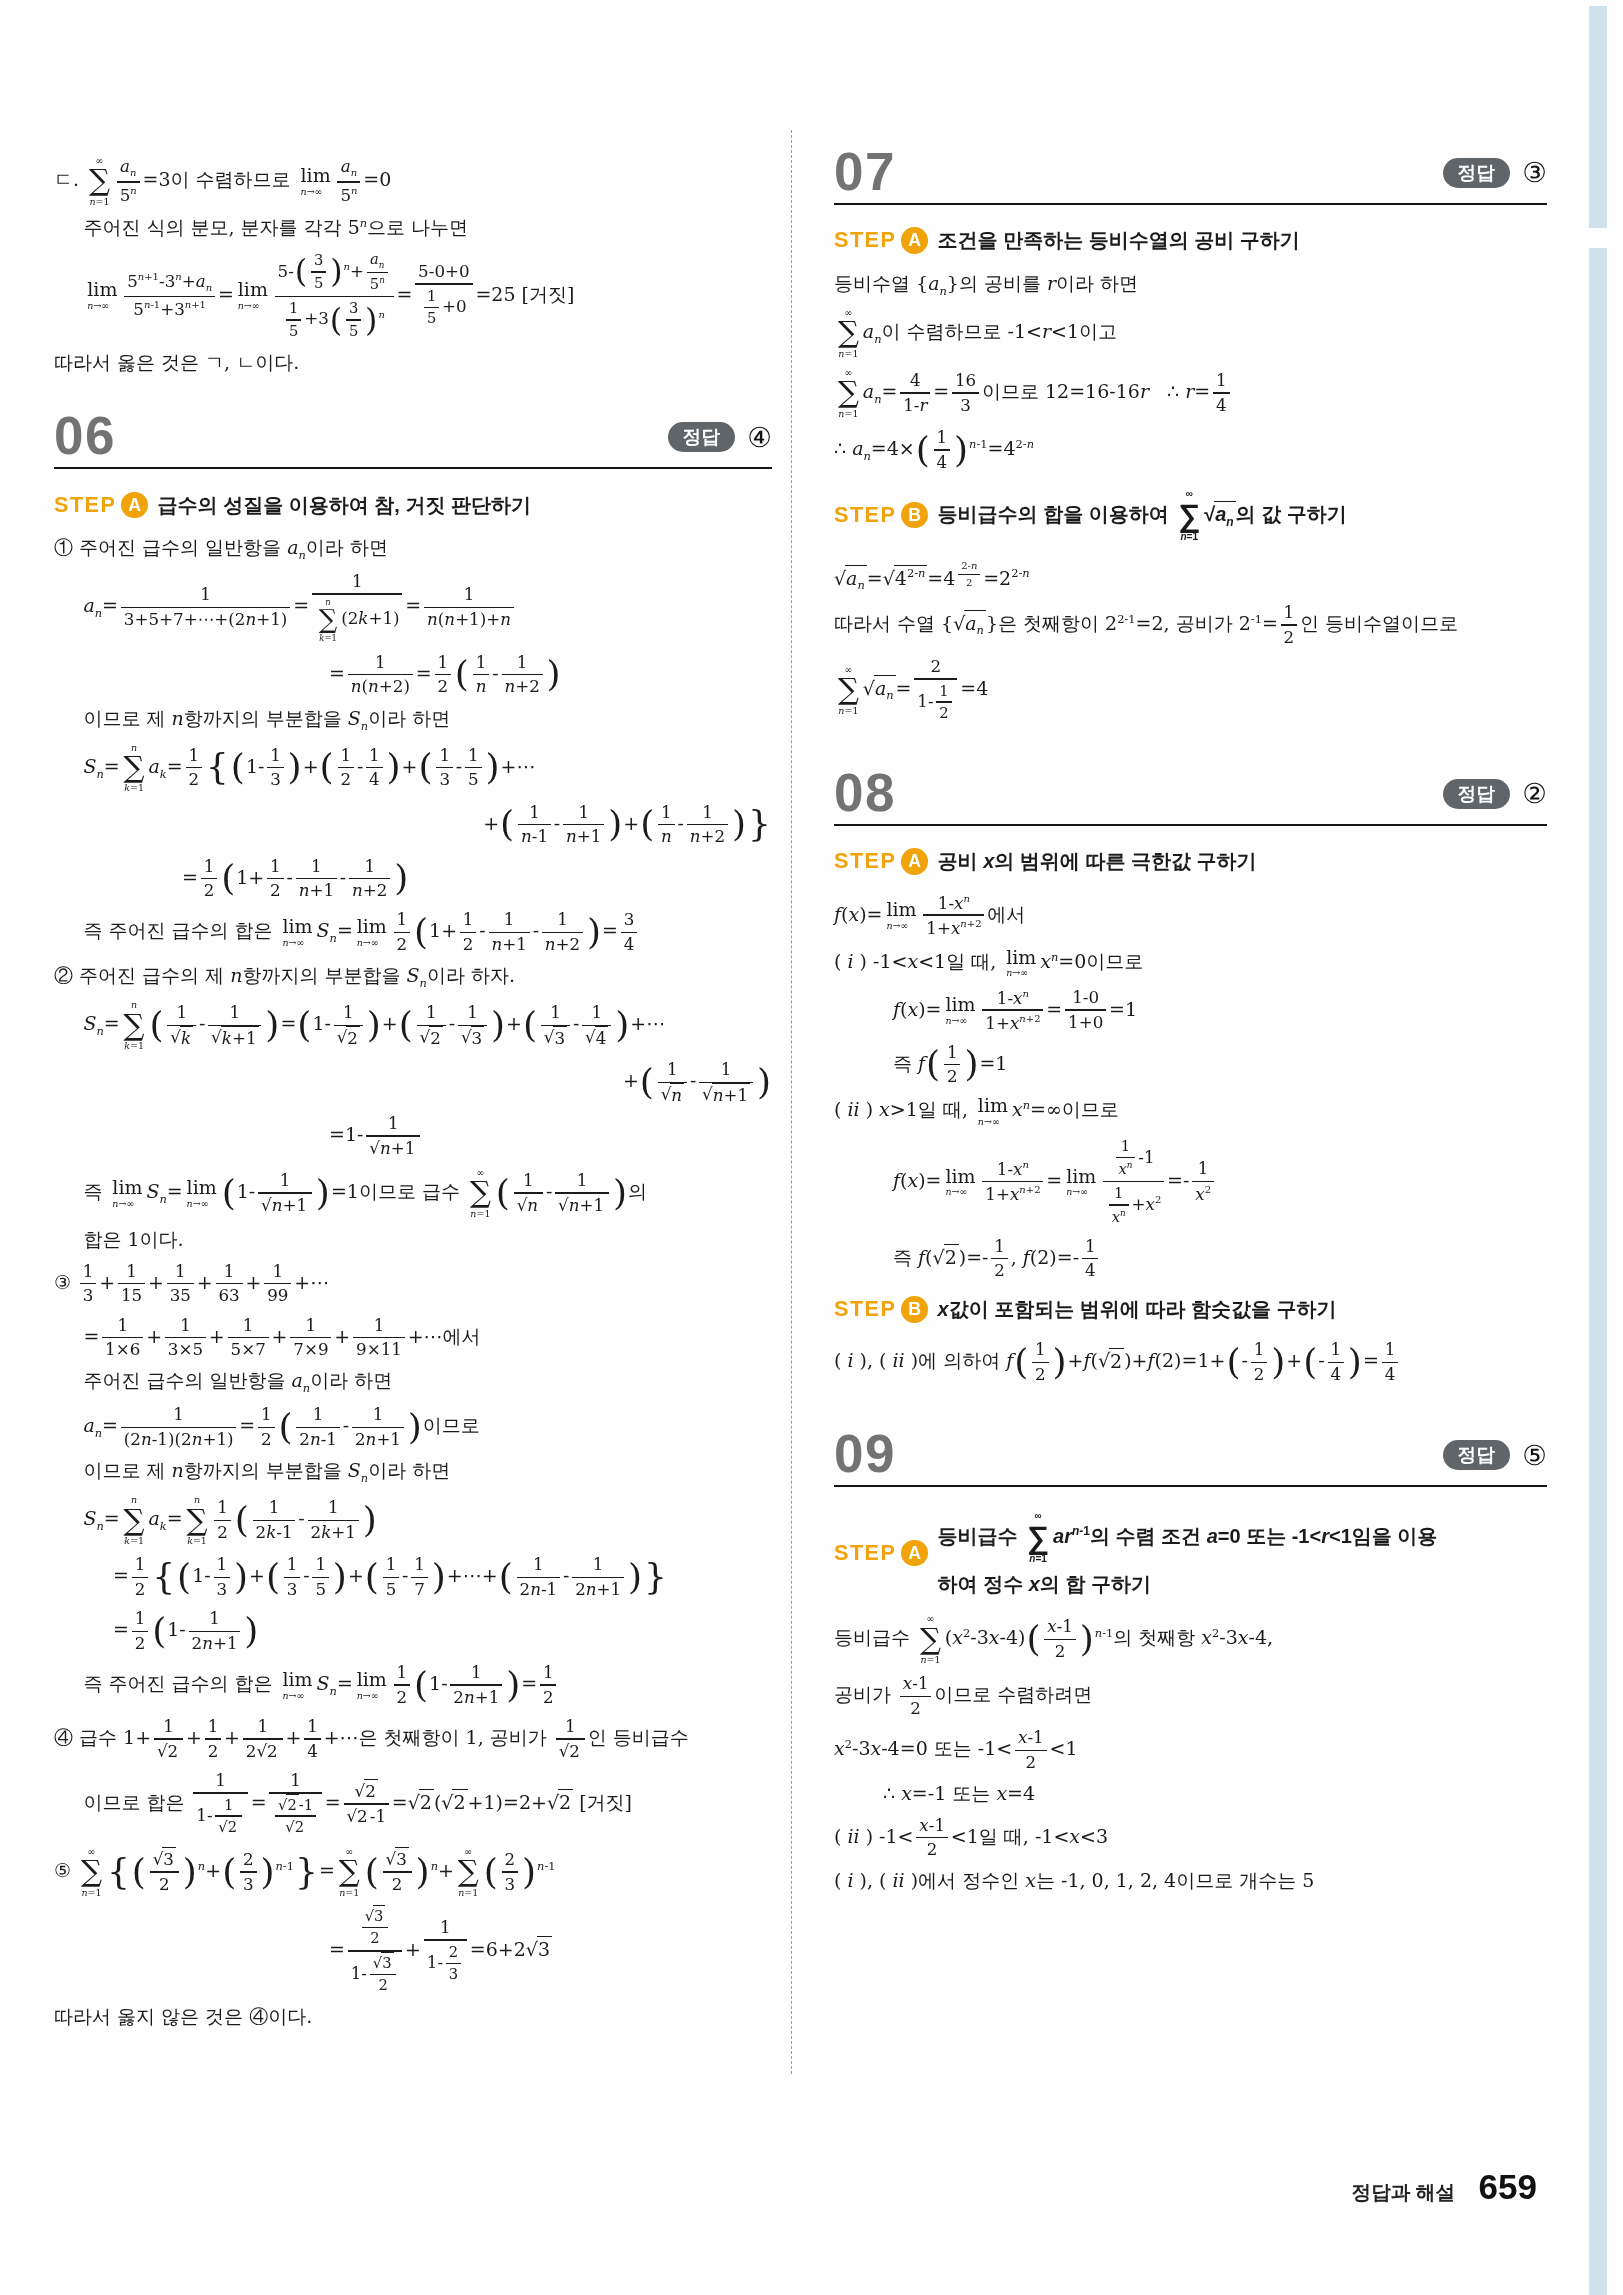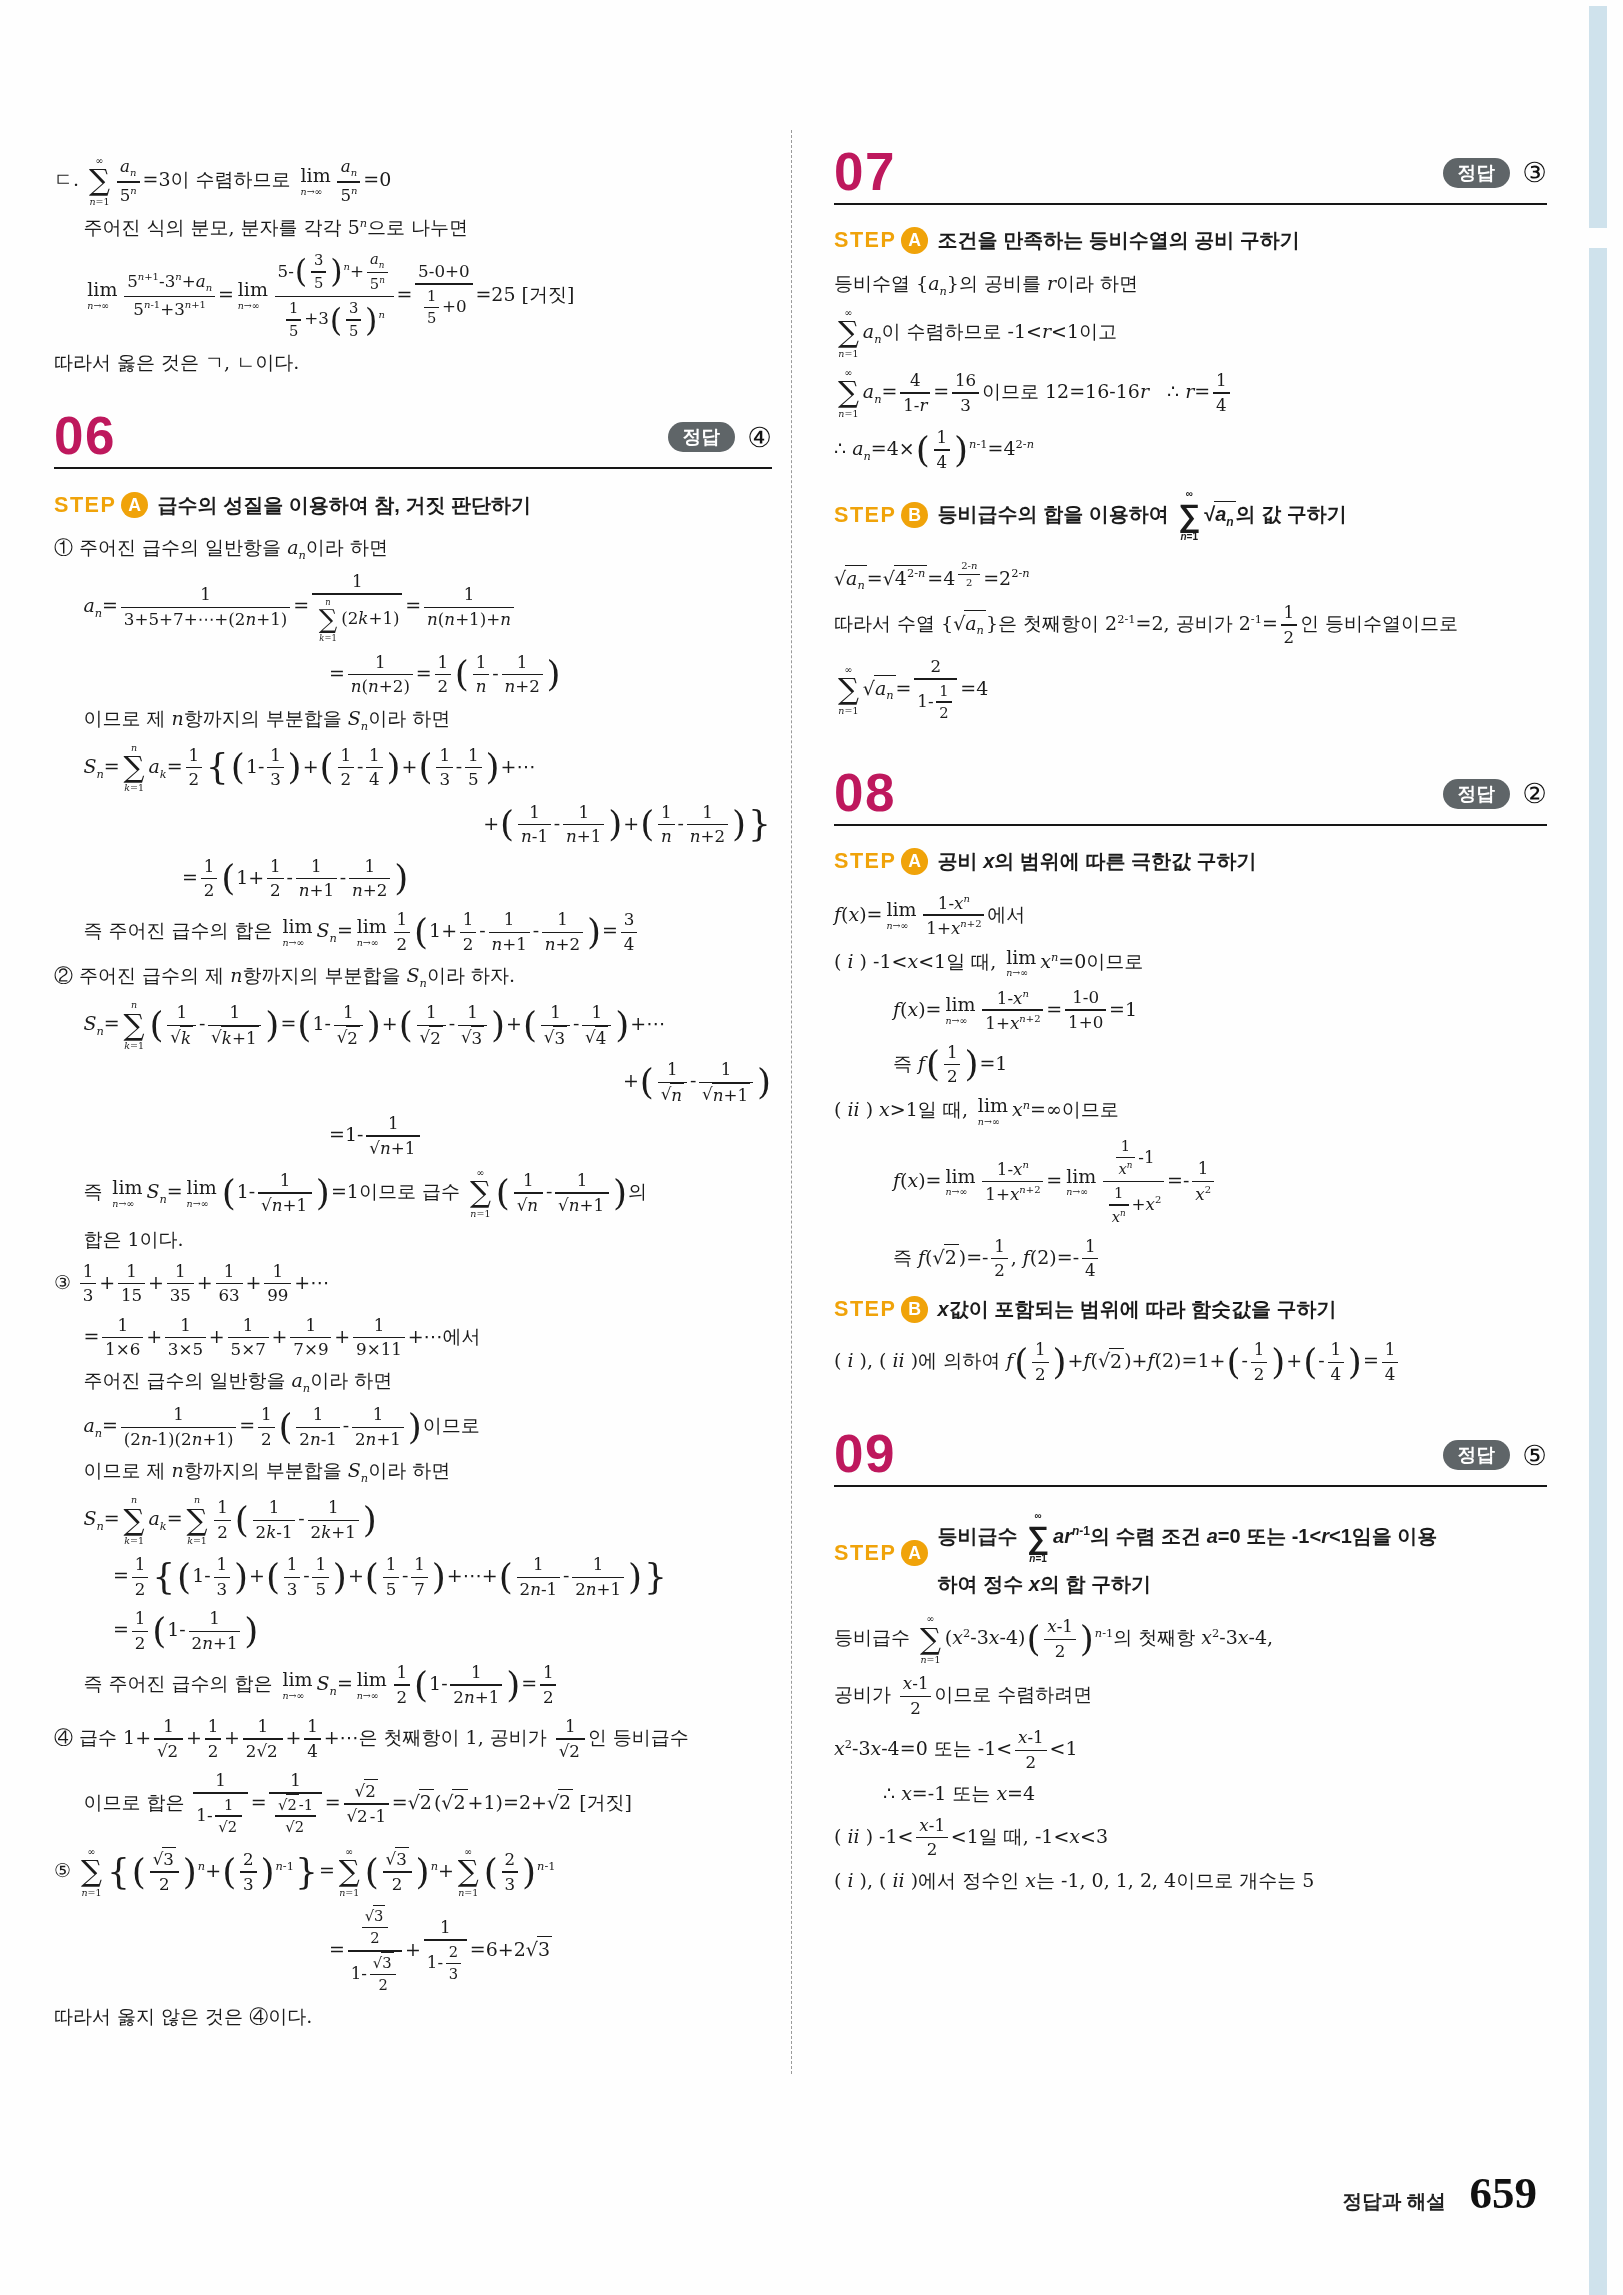--- a/index.html
+++ b/index.html
@@ -8,21 +8,21 @@
   
   .band{position:absolute;background:#cfe2ec;width:18.7px;right:15.7px;}
   .band.b1{top:5.9px;height:222px;}
   .band.b2{top:248px;height:2047px;}
   
   .divider{position:absolute;left:791px;top:130px;height:1944px;border-left:1.5px dashed #9a9a9a;}
   .column{position:absolute;}
   
   .problem{margin-bottom:42px;}
   .prob-head{display:flex;justify-content:space-between;align-items:center;}
-  .prob-num{font-size:53px;font-weight:800;color:#be185d;letter-spacing:1.5px;line-height:1;}
+  .prob-num{font-size:53px;font-weight:800;color:#737373;letter-spacing:1.5px;line-height:1;}
   .ans-group{display:flex;align-items:center;gap:12.8px;margin-top:2.9px;}
   .badge{background:#5f6568;color:#ffffff;font-size:18.7px;font-weight:700;
          padding:3.9px 14.7px;border-radius:21.6px;line-height:1.2;}
   .circ{font-size:27.5px;color:#111;}
   .rule{height:2px;background:#161616;margin-top:4.9px;margin-bottom:22.6px;}
   
   .step-row{display:flex;align-items:center;margin:14.7px 0 16.7px 0;}
   .step-word{font-size:21.6px;font-weight:800;color:#f0a30a;letter-spacing:1.5px;line-height:26.5px;}
   .step-circle{width:26.5px;height:26.5px;border-radius:50%;background:#f0a30a;color:#fff;
                font-size:17.7px;font-weight:800;display:flex;align-items:center;justify-content:center;
@@ -47,21 +47,21 @@
   .limop{display:inline-flex;flex-direction:column;vertical-align:middle;
          margin:0 3.9px;line-height:1;}
   .limop .limname{line-height:1.1;}
   .sqrt .rsign{letter-spacing:-1px;}
   .sqrt .rad{border-top:1.5px solid currentColor;padding:0.5px 2px 0 1px;}
   .bp{font-family:"DejaVu Serif",serif;font-weight:200;font-size:1.9em;vertical-align:middle;
       line-height:.85;margin:0 1px;}
   
   .footer{position:absolute;top:2167px;right:86px;display:flex;align-items:baseline;gap:23.6px;}
   .footer .flabel{font-size:19.6px;font-weight:700;color:#222;}
-  .footer .fnum{font-size:45px;font-weight:800;color:#111;font-family:Liberation Serif, serif;}
+  .footer .fnum{font-size:35px;font-weight:800;color:#111;font-family:Liberation Sans, sans-serif;}
 </style>
 </head>
 <body>
 
 <div class="page">
   <div class="band b1"></div>
   <div class="band b2"></div>
   <div class="divider"></div>
   <div id="columns">
       <div class="column" style="left: 54px; top: 147px; width: 718px;">

